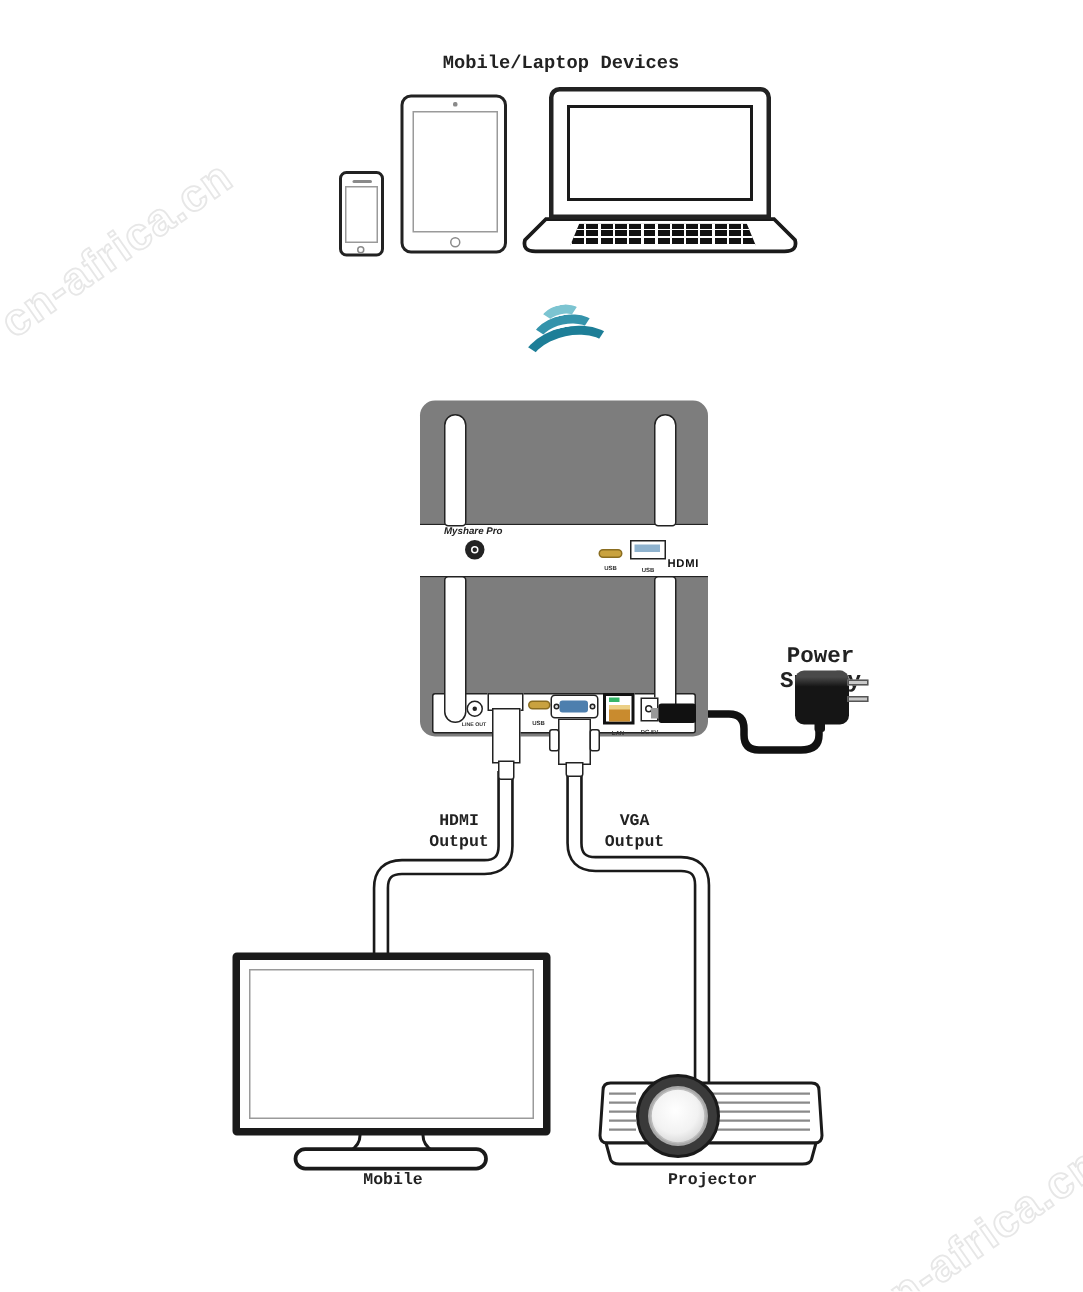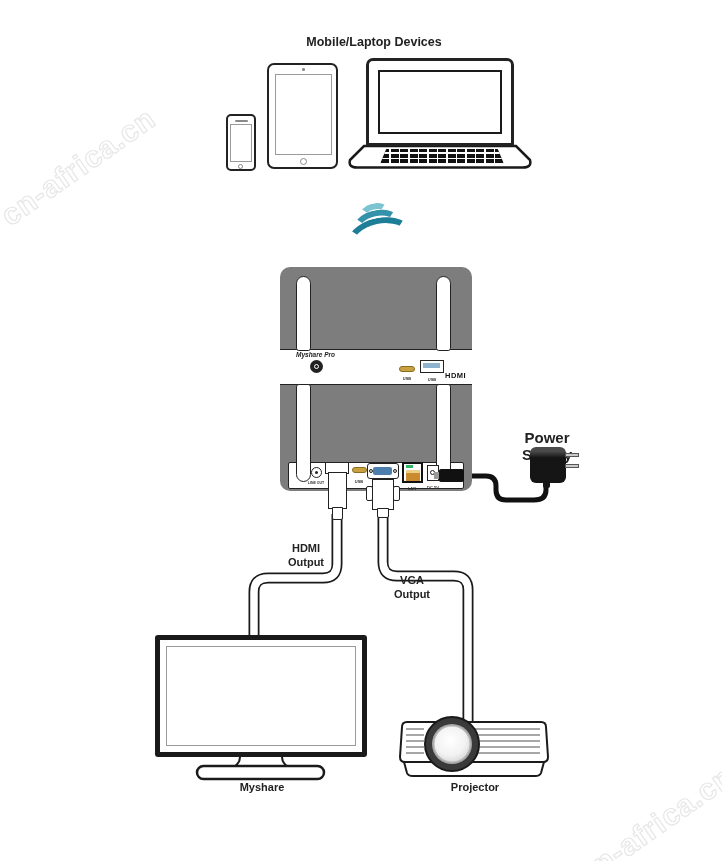--- a/index.html
+++ b/index.html
@@ -1,21 +1,21 @@
 <!DOCTYPE html>
 <html><head>
 <meta charset="utf-8">
 <style>
   html,body{margin:0;padding:0;background:#fff;}
   #stage{
     position:relative;width:722px;height:861px;background:#fff;overflow:hidden;
     font-family:"Liberation Sans","DejaVu Sans",sans-serif;color:#222;
   }
   .abs{position:absolute;}
-  .lbl{font-weight:bold;color:#222;text-align:center;}
+  .lbl{font-weight:bold;color:#222;text-align:center;font-family:Liberation Mono, monospace;}
   .watermark{
     font-size:30px;font-weight:bold;letter-spacing:1px;
     color:rgba(255,255,255,0);-webkit-text-stroke:1.2px #e7e7e7;
     transform:rotate(-35deg);white-space:nowrap;z-index:1;
   }
   
   .outline{border:2px solid #222;background:#fff;box-sizing:border-box;}
   
   .wifi{z-index:3;transform:rotate(-12deg);}
   .arc{position:absolute;box-sizing:border-box;border:6px solid transparent;border-radius:50%;}
@@ -173,23 +173,23 @@
   <div class="abs" style="left:439px;top:469px;width:25px;height:13px;background:#111;border-radius:2px;z-index:7;"></div>
 
   <div class="abs" style="left:530px;top:447px;width:36px;height:36px;background:linear-gradient(#4a4a4a 0 12%,#151515 30%);border-radius:6px;z-index:6;"></div>
   <div class="abs" style="left:543px;top:482px;width:7px;height:6px;background:#151515;border-radius:0 0 2px 2px;z-index:6;"></div>
   <div class="abs" style="left:565px;top:453px;width:14px;height:4px;background:#c9c9c9;border:1px solid #555;box-sizing:border-box;z-index:6;"></div>
   <div class="abs" style="left:565px;top:464px;width:14px;height:4px;background:#c9c9c9;border:1px solid #555;box-sizing:border-box;z-index:6;"></div>
   <div class="abs lbl" style="left:500px;top:429px;width:94px;font-size:15px;">Power Supply</div>
 
   <div class="abs lbl" style="left:270px;top:541px;width:72px;font-size:11px;line-height:14px;white-space:pre-line;z-index:4;">HDMI
 Output</div>
-  <div class="abs lbl" style="left:376px;top:541px;width:72px;font-size:11px;line-height:14px;white-space:pre-line;z-index:4;margin-top:32px;">VGA
+  <div class="abs lbl" style="left:387px;top:541px;width:72px;font-size:11px;line-height:14px;white-space:pre-line;z-index:4;">VGA
 Output</div>
 
   <div class="abs" style="left:155px;top:635px;width:212px;height:122px;border:5px solid #1a1a1a;background:#fff;border-radius:3px;box-sizing:border-box;z-index:3;">
     <div class="abs screenborder" style="left:6px;top:6px;width:190px;height:100px;"></div>
   </div>
-  <div class="abs lbl" style="left:212px;top:781px;width:100px;font-size:11px;">Myshare</div>
+  <div class="abs lbl" style="left:212px;top:781px;width:100px;font-size:11px;">Mobile</div>
 
   <div class="abs lbl" style="left:425px;top:781px;width:100px;font-size:11px;">Projector</div>
 
 </div>
 
 </body></html>

